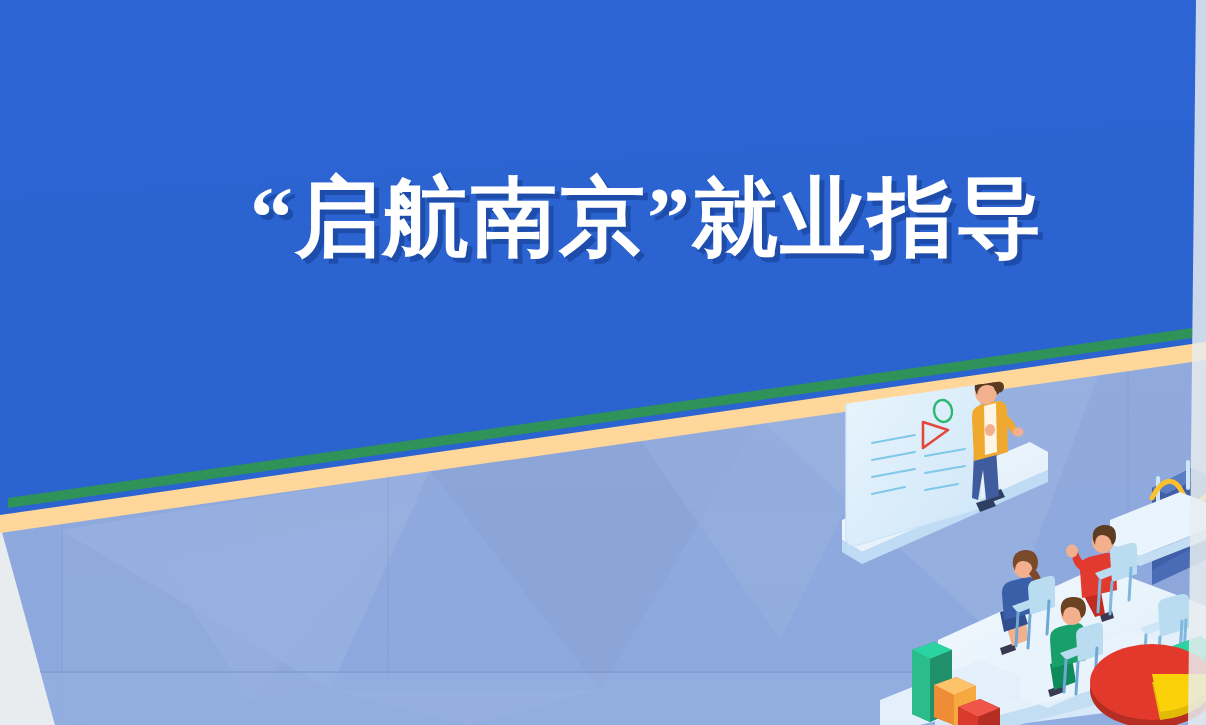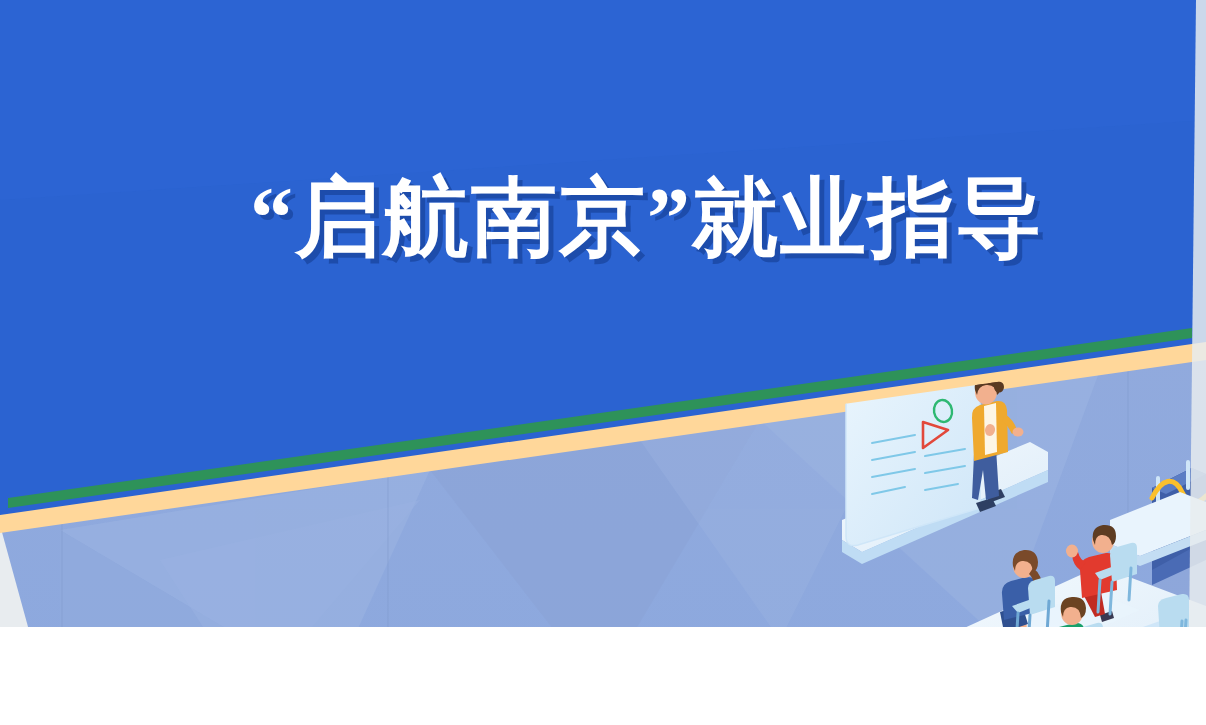--- a/index.html
+++ b/index.html
@@ -9,21 +9,21 @@
   }
   body {
     width: 1206px;
     height: 725px;
     overflow: hidden;
     font-family: "Liberation Serif", "DejaVu Serif", serif;
   }
   #slide {
     position: relative;
     width: 1206px;
-    height: 627px;
+    height: 725px;
     overflow: hidden;
     background: #be185d;
   }
   #slide svg.layer {
     position: absolute;
     left: 0;
     top: 0;
     width: 1206px;
     height: 725px;
     display: block;

